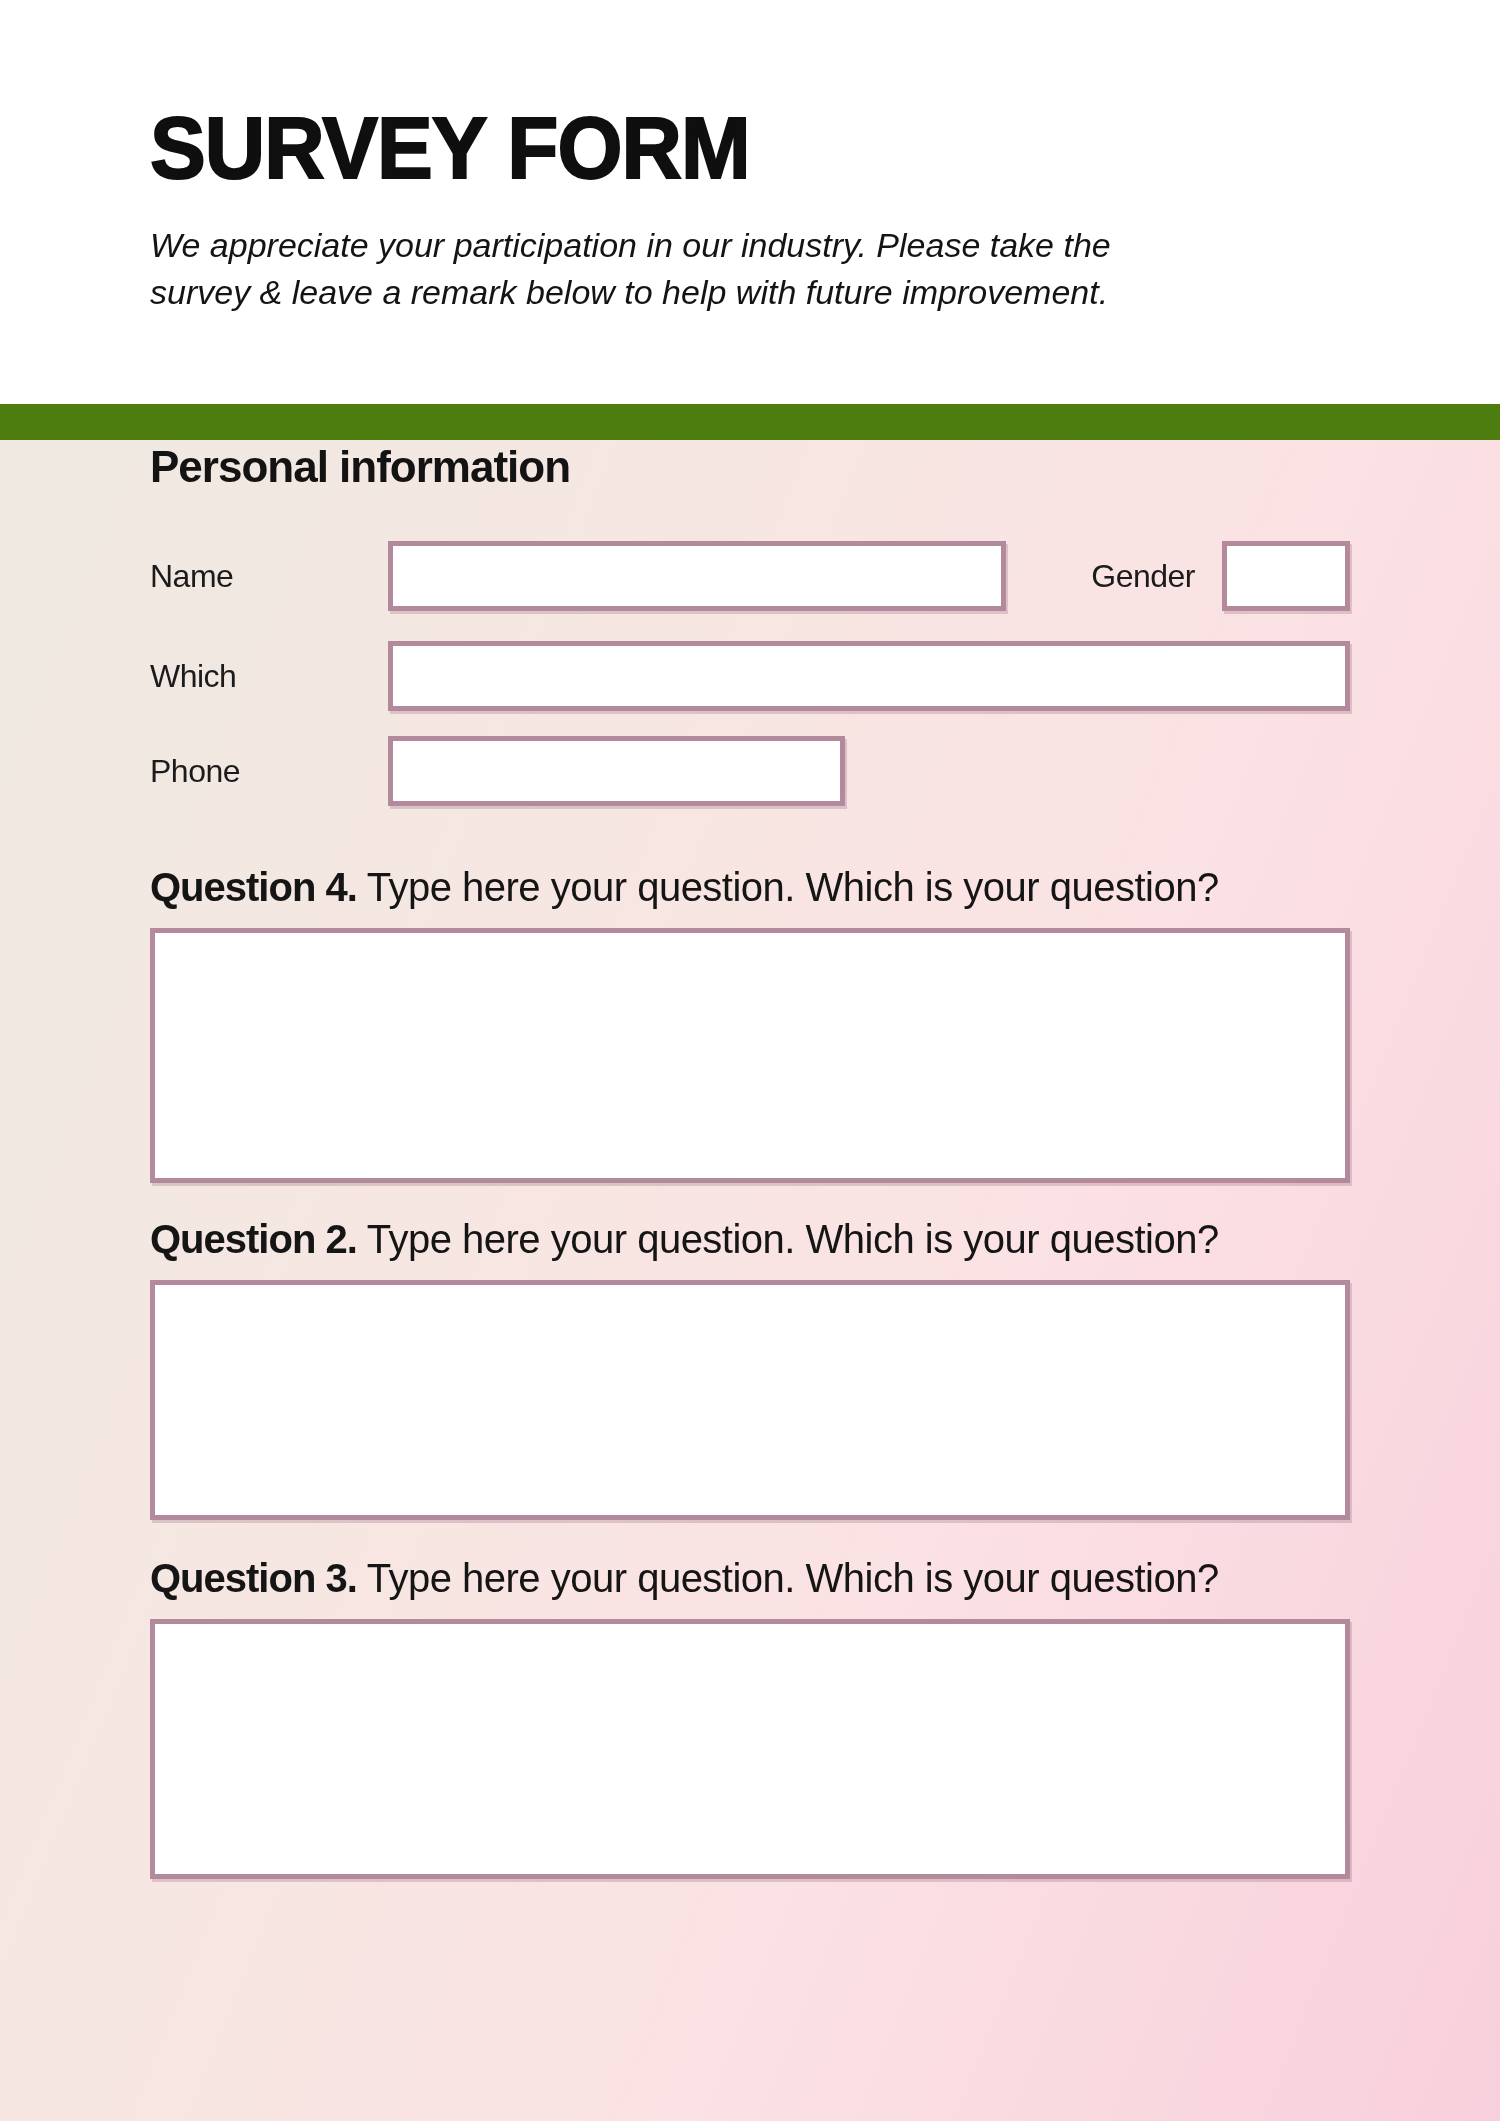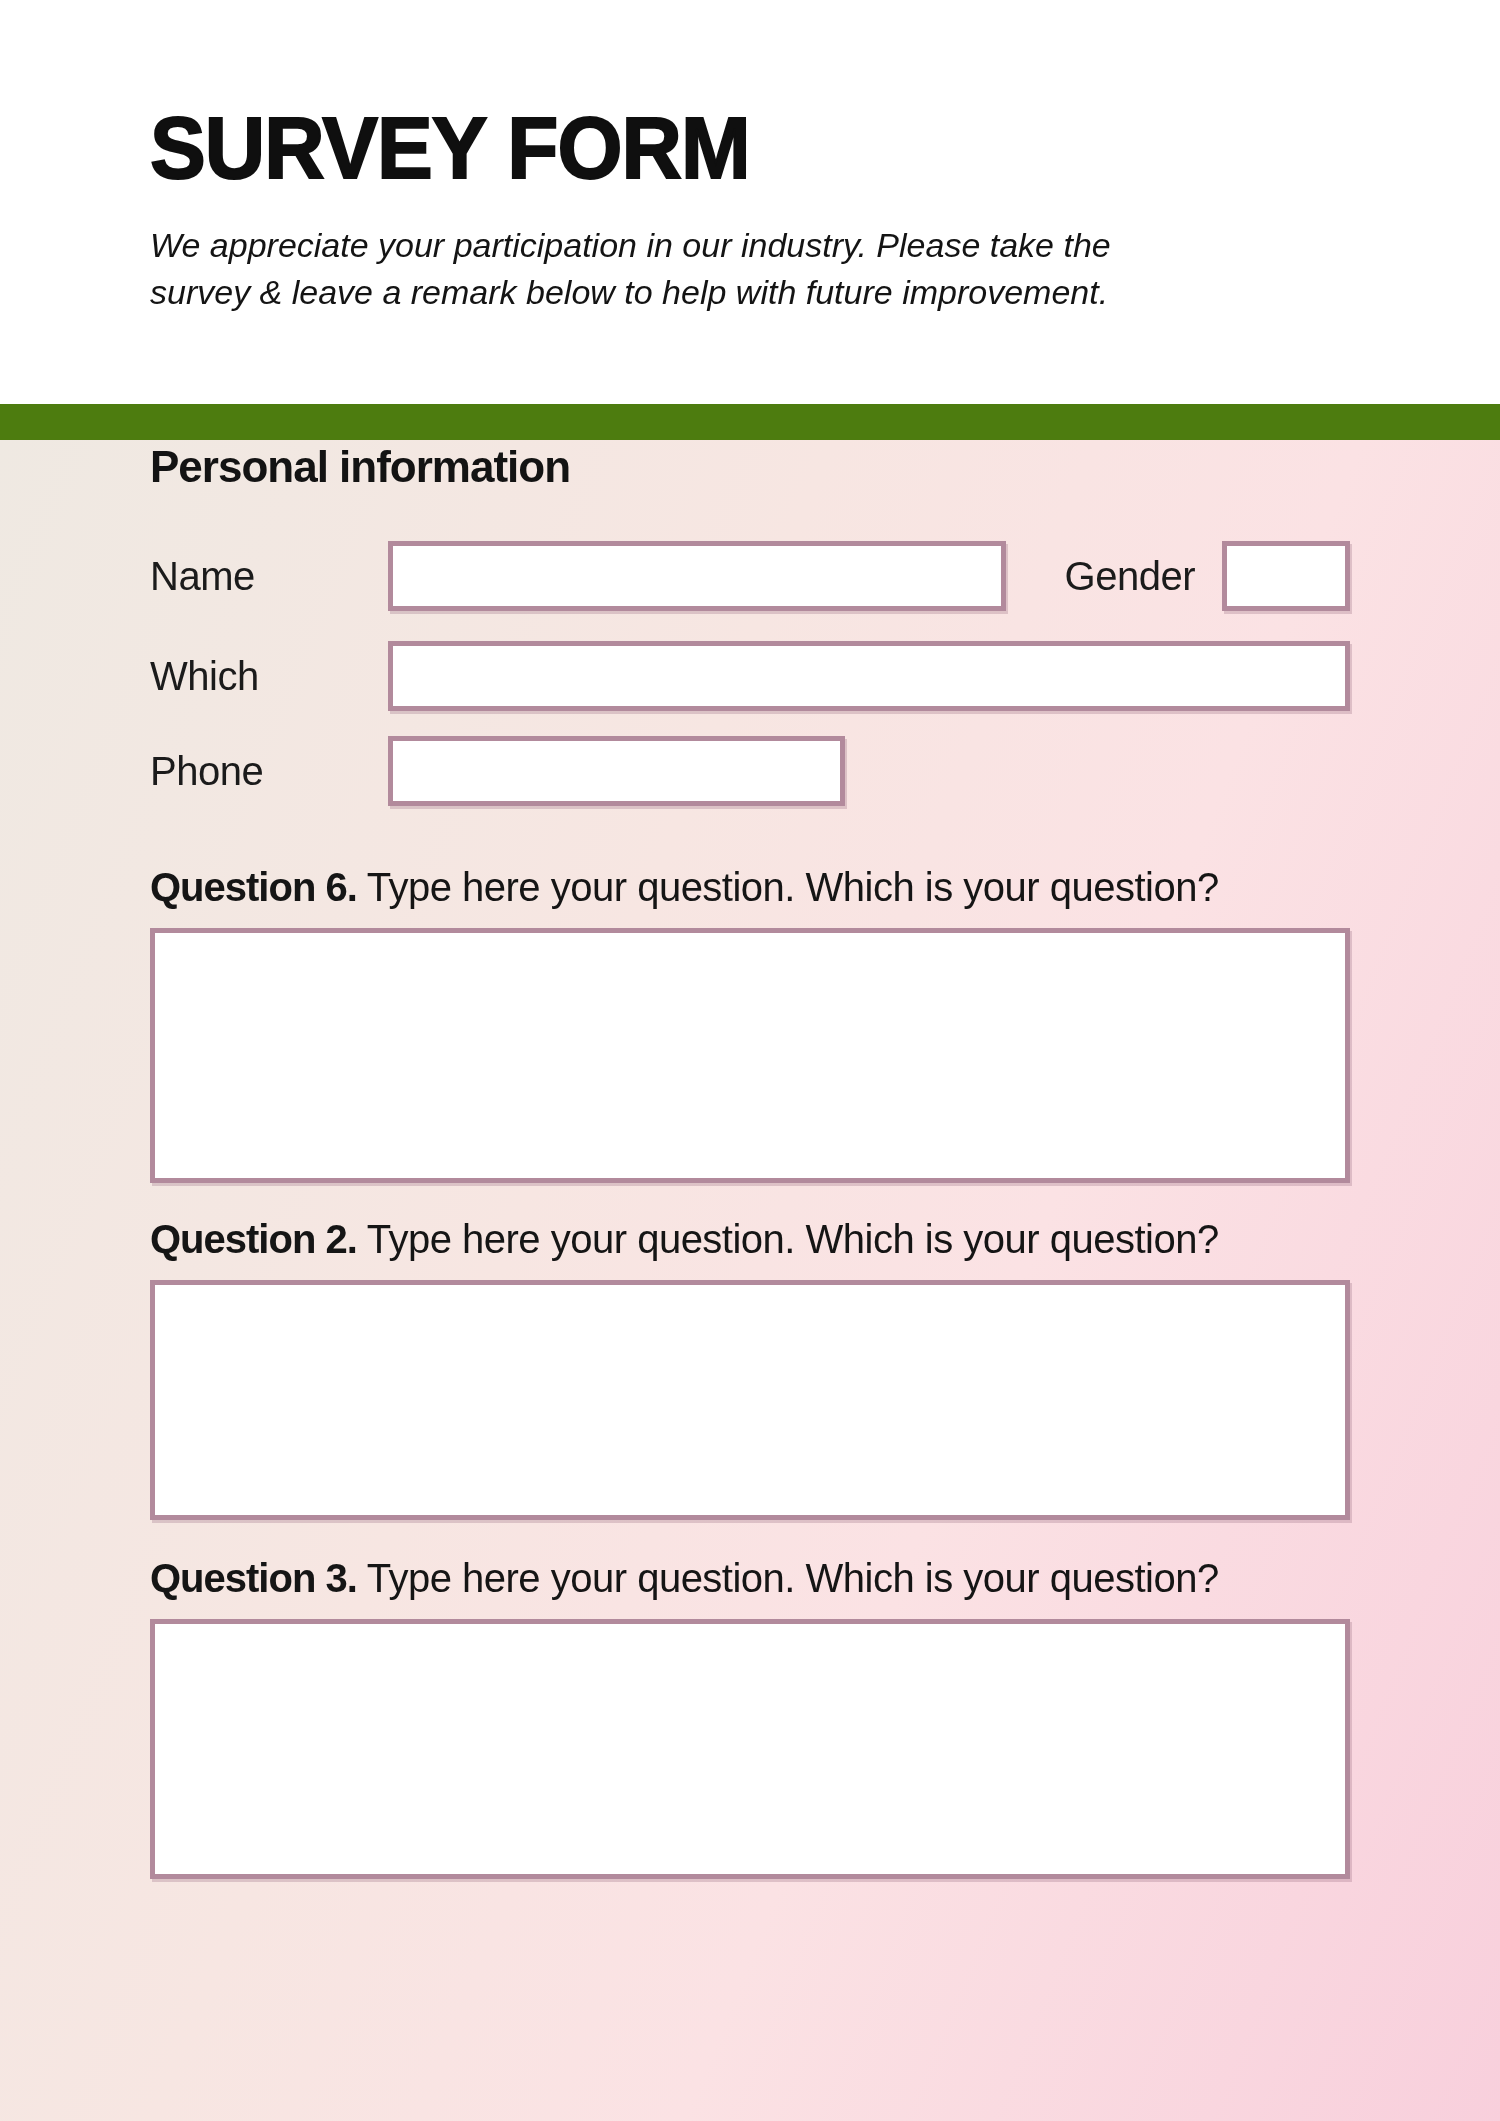--- a/index.html
+++ b/index.html
@@ -44,21 +44,21 @@
     font-size:44px; line-height:53px; font-weight:bold;
     letter-spacing:-1px; color:#131313;
   }
   .row { display:flex; align-items:center; height:70px; }
   .row-name    { margin-top:48px; }
   .row-address { margin-top:20px; }
   .row-email   { margin-top:30px; }
   .row-phone   { margin-top:25px; }
   .lbl {
     flex:0 0 238px; width:238px;
-    font-size:40px; color:#1b1b1b; letter-spacing:-0.5px;
+    font-size:32px; color:#1b1b1b; letter-spacing:-0.5px;
   }
   .box {
     background:#ffffff;
     border:5px solid var(--form-border, #b28a9c);
     box-sizing:border-box;
     box-shadow:2px 3px 0 rgba(154,112,133,0.30);
     font-family:inherit; font-size:32px; color:#222222;
     border-radius:0; outline:none;
   }
   input.box { height:70px; padding:0 16px; }
@@ -109,21 +109,21 @@
     <div class="row row-email">
       <label class="lbl">Which</label>
       <input class="box wide-input" type="text" value="" style="">
     </div>
 
     <div class="row row-phone">
       <label class="lbl">Phone</label>
       <input class="box phone-input" type="text" value="" style="">
     </div>
 
-    <p class="q-head"><span class="q-num">Question 6.</span> <span>Type here your question. Which is your question?</span></p>
+    <p class="q-head"><span class="q-num">Question 4.</span> <span>Type here your question. Which is your question?</span></p>
     <textarea class="box q-area-1" style=""></textarea>
 
     <p class="q-head q-head-2"><span class="q-num">Question 2.</span> <span>Type here your question. Which is your question?</span></p>
     <textarea class="box q-area-2" style=""></textarea>
 
     <p class="q-head q-head-3"><span class="q-num">Question 3.</span> <span>Type here your question. Which is your question?</span></p>
     <textarea class="box q-area-3" style=""></textarea>
 
   </section>
 </div>

